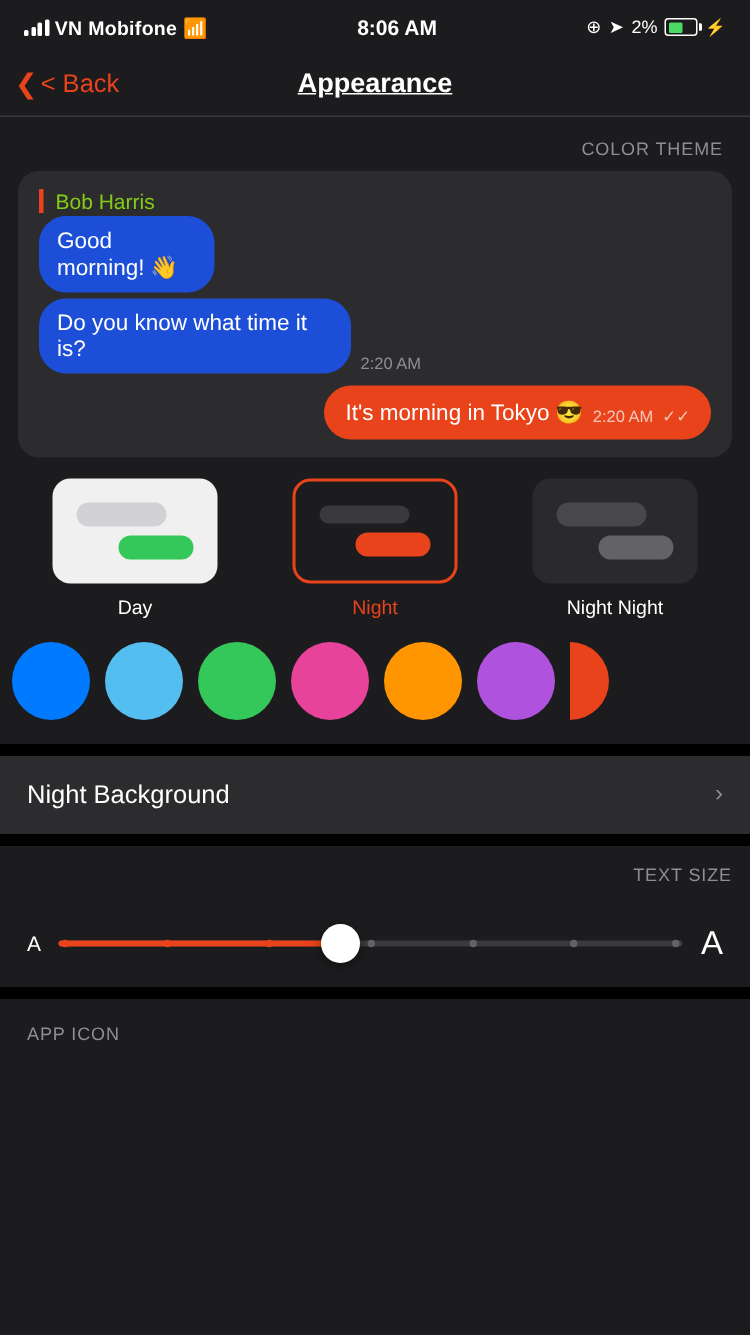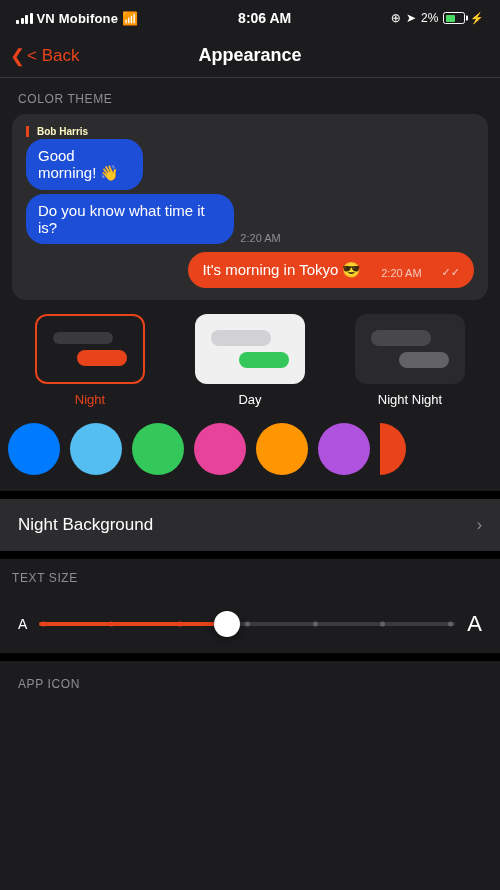--- a/index.html
+++ b/index.html
@@ -88,49 +88,51 @@
       align-items: center;
       gap: 4px;
       color: #e8431a;
       font-size: 17px;
       cursor: pointer;
     }
     .nav-title {
       font-size: 18px;
       font-weight: 600;
       color: #ffffff;
+      text-decoration: underline;
     }
 
     
     .section-label {
       padding: 14px 18px 8px;
       font-size: 12px;
       font-weight: 500;
       color: #8e8e93;
       letter-spacing: 0.6px;
       text-transform: uppercase;
+      text-align: right;
     }
 
     
     .chat-preview {
       margin: 0 12px 14px;
       background: #2c2c2e;
       border-radius: 14px;
       padding: 12px 14px;
     }
     .chat-received {
       display: flex;
       flex-direction: column;
       align-items: flex-start;
       margin-bottom: 8px;
     }
     .sender-name {
-      color: #fef9c3;
-      font-size: 10px;
-      font-weight: 700;
+      color: #84cc16;
+      font-size: 14px;
+      font-weight: 400;
       margin-bottom: 2px;
       border-left: 3px solid #e8431a;
       padding-left: 8px;
     }
     .received-bubble {
       background: #1d4ed8;
       border-radius: 18px;
       padding: 8px 12px;
       max-width: 80%;
       font-size: 15px;
@@ -153,21 +155,21 @@
       margin-top: 6px;
     }
     .sent-bubble {
       background: #e8431a;
       border-radius: 18px;
       padding: 9px 14px;
       font-size: 15px;
       color: #fff;
       display: flex;
       align-items: flex-end;
-      gap: 20px;
+      gap: 6px;
     }
     .sent-time {
       font-size: 11px;
       color: rgba(255,255,255,0.7);
       white-space: nowrap;
     }
     .checkmarks {
       font-size: 11px;
       color: rgba(255,255,255,0.7);
     }
@@ -461,41 +463,41 @@
       <span>It's morning in Tokyo 😎</span>
       <span class="sent-time">2:20 AM</span>
       <span class="checkmarks">✓✓</span>
     </div>
   </div>
 </div>
 
 <div class="theme-selector">
 
   <div class="theme-item">
+    <div class="theme-thumbnail theme-day">
+      <div class="theme-thumb-inner">
+        <div class="day-bubble-received"></div>
+        <div style="display:flex;justify-content:flex-end;">
+          <div class="day-bubble-sent"></div>
+        </div>
+      </div>
+    </div>
+    <span class="theme-label-inactive">Day</span>
+  </div>
+
+  <div class="theme-item">
     <div class="theme-thumbnail theme-night">
       <div class="theme-thumb-inner">
         <div class="night-bubble-received"></div>
         <div style="display:flex;justify-content:flex-end;">
           <div class="night-bubble-sent"></div>
         </div>
       </div>
     </div>
     <span class="theme-label-active">Night</span>
-  </div>
-
-  <div class="theme-item">
-    <div class="theme-thumbnail theme-day">
-      <div class="theme-thumb-inner">
-        <div class="day-bubble-received"></div>
-        <div style="display:flex;justify-content:flex-end;">
-          <div class="day-bubble-sent"></div>
-        </div>
-      </div>
-    </div>
-    <span class="theme-label-inactive">Day</span>
   </div>
 
   <div class="theme-item">
     <div class="theme-thumbnail theme-tinted">
       <div class="theme-thumb-inner">
         <div class="tinted-bubble-received"></div>
         <div style="display:flex;justify-content:flex-end;">
           <div class="tinted-bubble-sent"></div>
         </div>
       </div>

